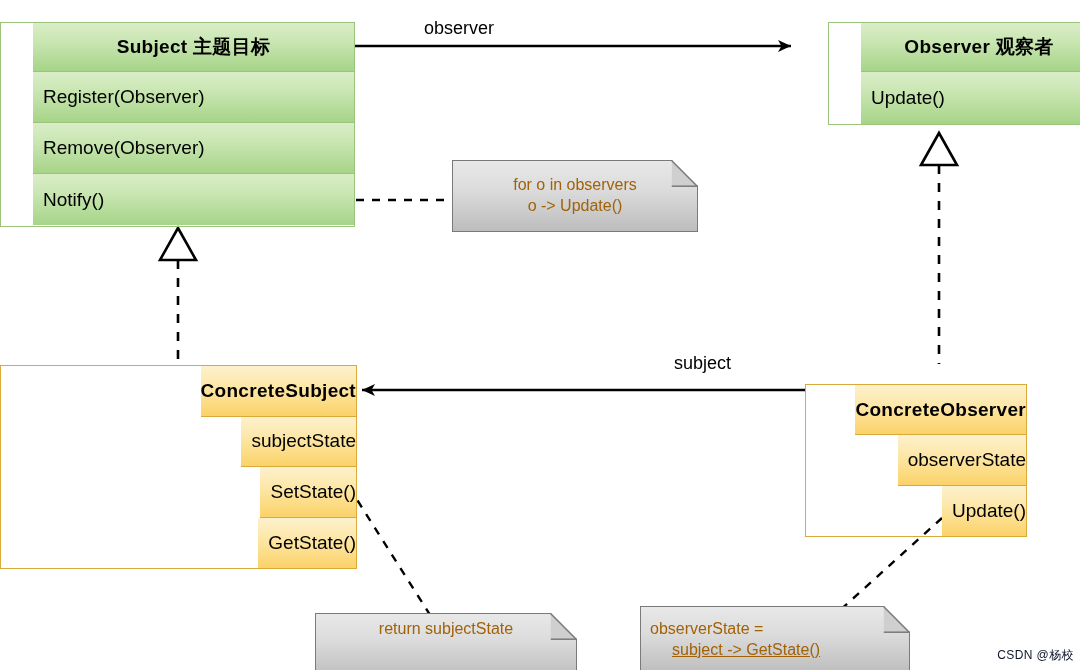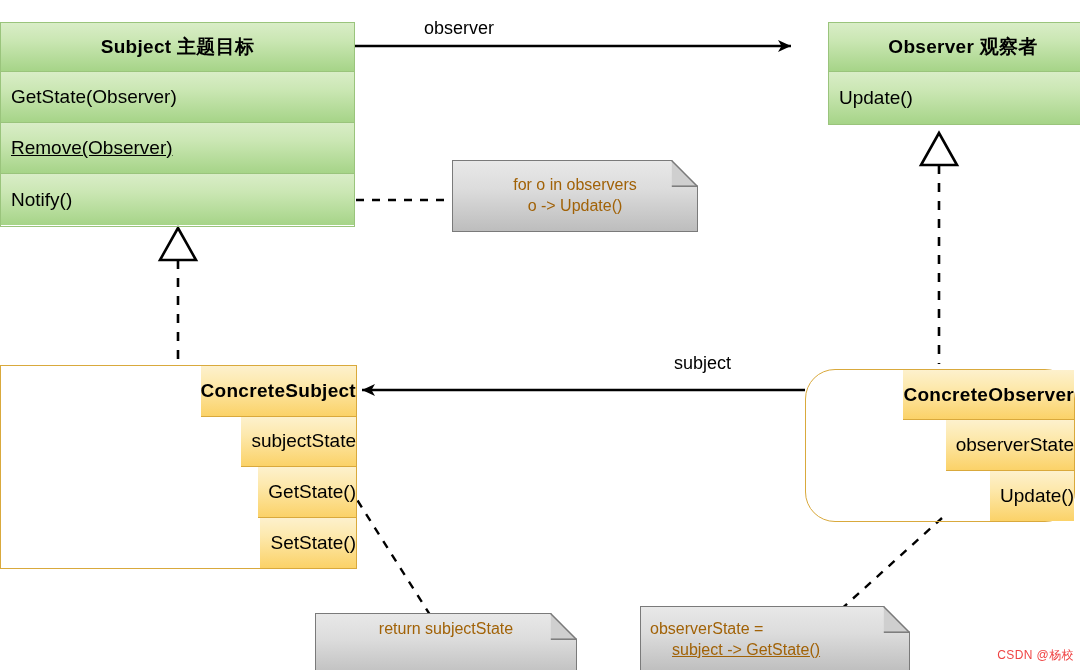--- a/index.html
+++ b/index.html
@@ -37,20 +37,21 @@
     position: relative;
     display: flex;
     align-items: center;
     background: linear-gradient(to bottom, #d9edc7 0%, #cbe7b4 35%, #a6d488 100%);
     border-bottom: 1.5px solid #9ac47c;
     color: #000000;
     font-size: 19px;
     padding-left: 10px;
     overflow: hidden;
     white-space: nowrap;
+    margin-left: 32px;
   }
   .uml-row:last-child { border-bottom: none; }
 
   .uml-class.yellow .uml-row {
     background: linear-gradient(to bottom, #fdf1cd 0%, #fde9ae 35%, #fbd268 100%);
     border-bottom-color: #d9a93c;
   }
 
   .uml-row.title {
     justify-content: center;
@@ -106,21 +107,21 @@
     color: #000;
     white-space: nowrap;
     z-index: 7;
   }
 
   .watermark {
     position: absolute;
     right: 6px;
     bottom: 6px;
     font-size: 12px;
-    color: #ef4444;
+    color: #0f172a;
     letter-spacing: 0.4px;
     z-index: 8;
     white-space: nowrap;
   }
 
   svg.edges {
     position: absolute;
     left: 0; top: 0;
     width: 1080px;
     height: 670px;
@@ -176,38 +177,38 @@
     </g>
 
     
     <g>
       <line x1="942" y1="518" x2="837" y2="613" stroke="#000000" stroke-width="2.4" stroke-dasharray="8,8"></line>
     </g>
   </svg>
 
   <div class="uml-class" style="left:0px; top:22px; width:355px; height:205px;">
     <div class="uml-row title" style="height:49px;">Subject 主题目标</div>
-    <div class="uml-row" style="height:51px;">GetState(Observer)</div>
-    <div class="uml-row" style="height:51px;text-decoration:underline;">Remove(Observer)</div>
+    <div class="uml-row" style="height:51px;">Register(Observer)</div>
+    <div class="uml-row" style="height:51px;">Remove(Observer)</div>
     <div class="uml-row" style="height:51px;">Notify()</div>
   </div>
 
   <div class="uml-class" style="left:828px; top:22px; width:270px; height:103px;">
     <div class="uml-row title" style="height:49px;">Observer 观察者</div>
     <div class="uml-row" style="height:52px;">Update()</div>
   </div>
 
   <div class="uml-class yellow" style="left:0px; top:365px; width:357px; height:204px;">
     <div class="uml-row title" style="height:51px;">ConcreteSubject</div>
     <div class="uml-row" style="height:51px;">subjectState</div>
+    <div class="uml-row" style="height:51px;">SetState()</div>
     <div class="uml-row" style="height:51px;">GetState()</div>
-    <div class="uml-row" style="height:51px;">SetState()</div>
-  </div>
-
-  <div class="uml-class yellow" style="left:805px; top:369px; width:270px; height:153px;border-radius:30px;">
+  </div>
+
+  <div class="uml-class yellow" style="left:805px; top:384px; width:222px; height:153px;">
     <div class="uml-row title" style="height:51px;">ConcreteObserver</div>
     <div class="uml-row" style="height:51px;">observerState</div>
     <div class="uml-row" style="height:51px;">Update()</div>
   </div>
 
   <div class="uml-note" style="left:452px; top:160px; width:246px; height:72px;">
     <div class="note-body"></div>
     <svg class="note-fold" viewBox="0 0 27 27" xmlns="http://www.w3.org/2000/svg">
       <path d="M0.8,0.8 L0.8,26.2 L26.2,26.2 Z" fill="#cfcfcf" stroke="none"></path>
       <path d="M0.8,0.8 L26.2,26.2" stroke="#7a7a7a" stroke-width="1.5" fill="none"></path>

